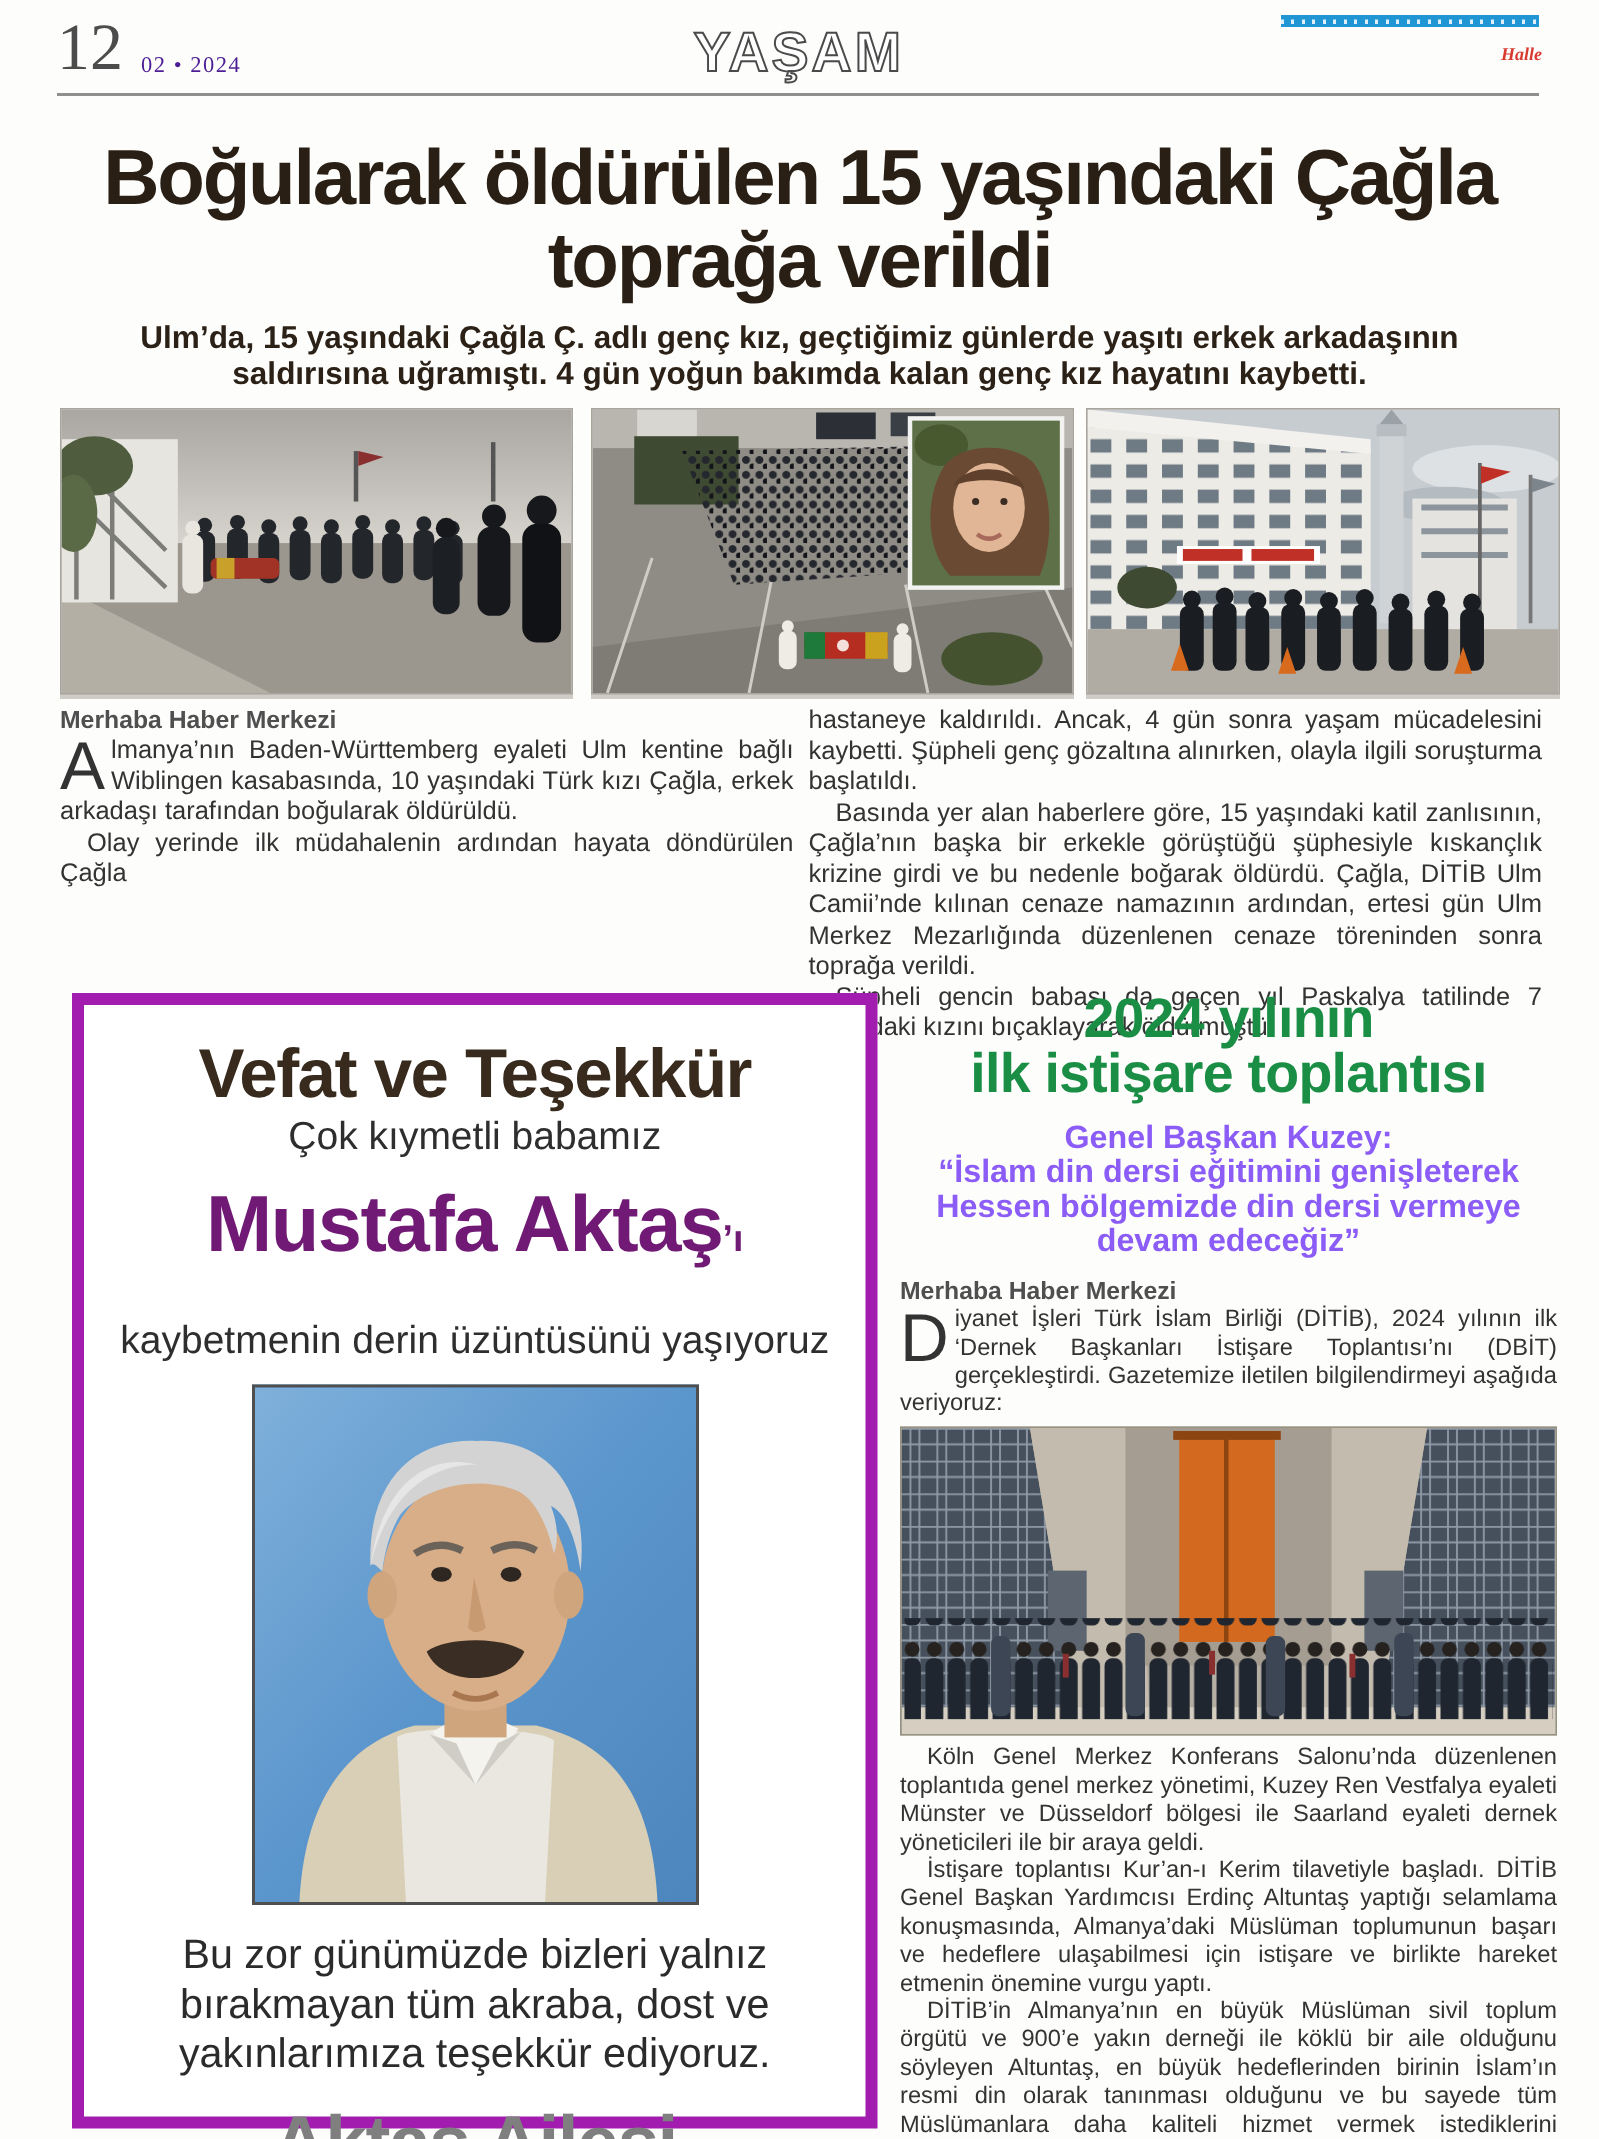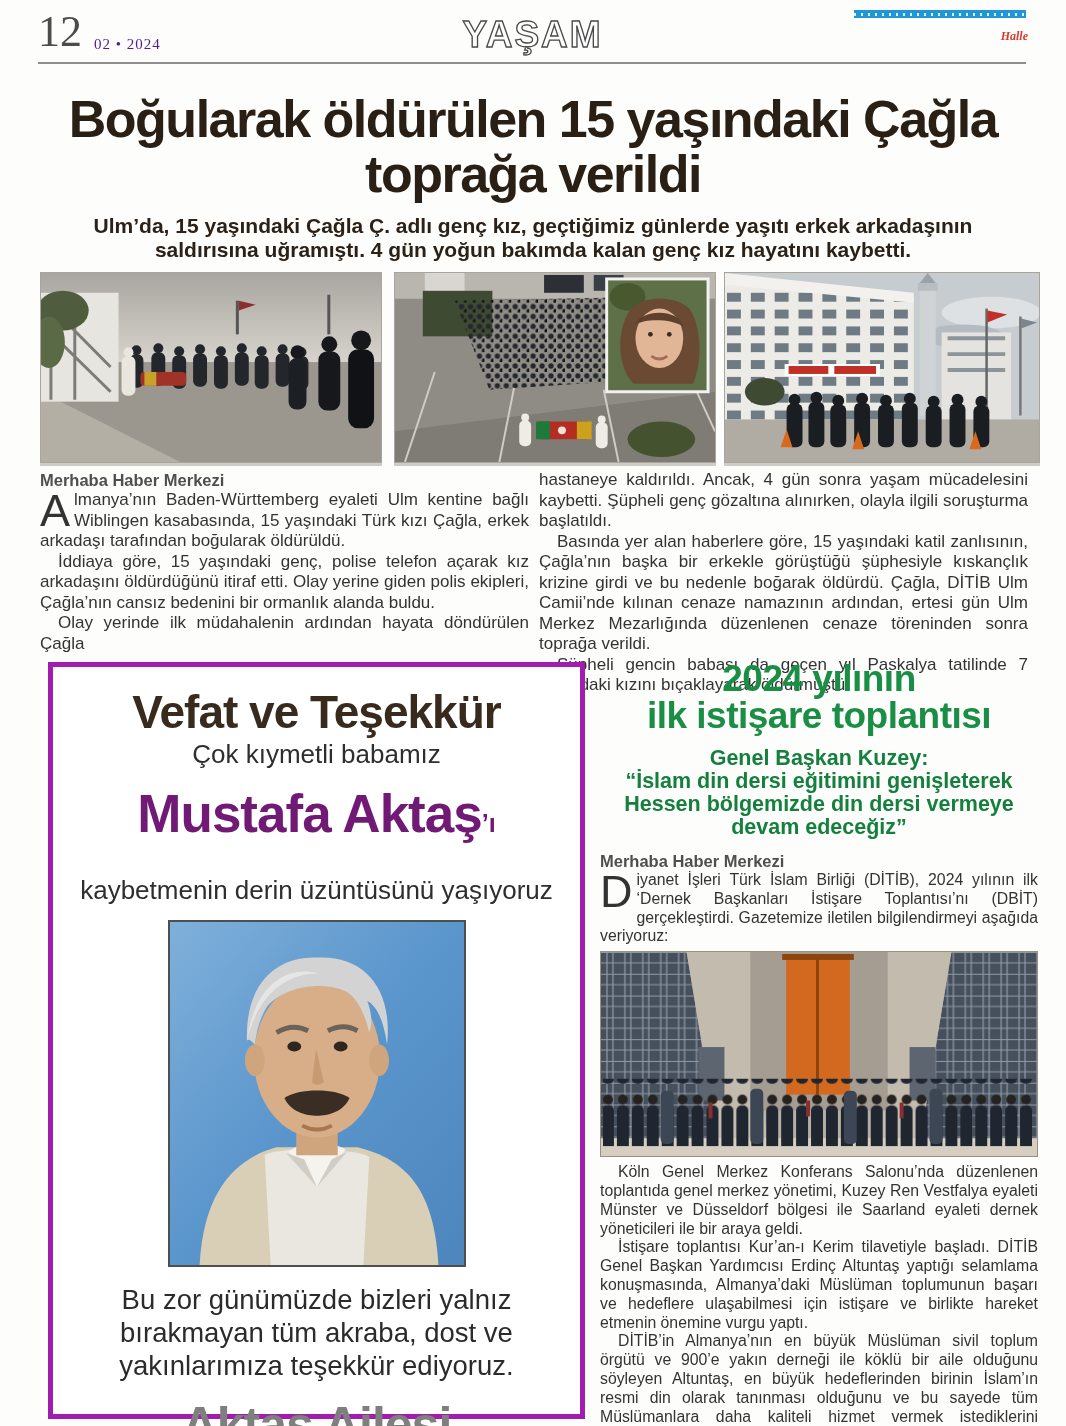--- a/index.html
+++ b/index.html
@@ -28,34 +28,34 @@
   figure.photo svg, .portrait svg, .art2-photo svg { display:block; width:100%; height:100%; }
 
   
   .cols { position:absolute; left:40px; top:470px; width:988px; display:flex; gap:10px; }
   .col { width:489px; font-size:17px; line-height:20.5px; text-align:justify; color:#333; }
   .byline { font-weight:700; color:#4f4f4f; font-size:16.5px; line-height:20px; }
   .col p.ind, .art2 p.ind { text-indent:18px; }
   .dropcap { float:left; font-size:45px; line-height:37px; padding:2px 4px 0 0; color:#333; }
 
   
-  .obit { position:absolute; left:48px; top:662px; width:537px; height:757px; background:#fff; border:5px solid #a21caf; text-align:center; padding:12px 16px; }
+  .obit { position:absolute; left:48px; top:662px; width:537px; height:757px; background:#fff; border:8px solid #a21caf; text-align:center; padding:12px 16px; }
   .obit-title { font-size:46px; font-weight:700; color:#382b1d; letter-spacing:-1px; margin-top:6px; }
   .obit-line1 { font-size:26px; color:#2e2e2e; }
   .obit-name { font-size:53px; font-weight:700; color:#701a75; letter-spacing:-1px; margin-top:16px; line-height:56px; }
   .obit-name .suffix { font-size:25px; letter-spacing:0; }
   .obit-line2 { font-size:26px; color:#2e2e2e; margin-top:24px; }
   .portrait { width:298px; height:347px; margin:14px auto 0; border:2px solid #4f4f4f; background:#5a95cc; }
   .obit-body { font-size:27.5px; line-height:33px; color:#2b2b2b; margin-top:16px; }
   .obit-sign { font-size:50px; font-weight:700; color:#7f7f7f; letter-spacing:-1px; margin-top:14px; }
 
   
   .art2 { position:absolute; left:600px; top:660px; width:438px; }
   .art2-title { text-align:center; font-size:37px; line-height:37px; font-weight:700; letter-spacing:-0.5px; color:var(--accent-green, #1b8e45); }
-  .art2-subhead { text-align:center; font-size:21.5px; line-height:23px; font-weight:700; color:#15803d; margin-top:13px; }
+  .art2-subhead { text-align:center; font-size:21.5px; line-height:23px; font-weight:700; color:#8b5cf6; margin-top:13px; }
   .art2 .byline { margin-top:12px; }
   .art2 p { font-size:15.8px; line-height:18.8px; text-align:justify; color:#333; }
   .art2-photo { width:438px; height:206px; border:1px solid #97927f; margin:5px 0 6px; background:#b9b2a8; }
 </style>
 </head>
 <body>
 
 <div class="page">
 
   <div class="pagenum">12</div>
@@ -217,22 +217,21 @@
           <polygon points="128,178 134,160 140,178"></polygon>
           <polygon points="246,178 252,160 258,178"></polygon>
       </g>
       <ellipse cx="40" cy="120" rx="20" ry="14" fill="#3f4a33"></ellipse>
     </svg>
   </figure>
 
   <div class="cols">
     <div class="col">
       <div class="byline">Merhaba Haber Merkezi</div>
-      <p><span class="dropcap">A</span><span>lmanya’nın Baden-Württemberg eyaleti Ulm kentine bağlı Wiblingen kasabasında, 15 yaşındaki Türk kızı Çağla, erkek arkadaşı tarafından boğularak öldürüldü.</span></p>
-      <p class="ind">İddiaya göre, 15 yaşındaki genç, polise telefon açarak kız arkadaşını öldürdüğünü itiraf etti. Olay yerine giden polis ekipleri, Çağla’nın cansız bedenini bir ormanlık alanda buldu.</p>
+      <p><span class="dropcap">A</span><span>lmanya’nın Baden-Württemberg eyaleti Ulm kentine bağlı Wiblingen kasabasında, 10 yaşındaki Türk kızı Çağla, erkek arkadaşı tarafından boğularak öldürüldü.</span></p>
       <p class="ind">Olay yerinde ilk müdahalenin ardından hayata döndürülen Çağla</p>
     </div>
     <div class="col">
       <p>hastaneye kaldırıldı. Ancak, 4 gün sonra yaşam mücadelesini kaybetti. Şüpheli genç gözaltına alınırken, olayla ilgili soruşturma başlatıldı.</p>
       <p class="ind">Basında yer alan haberlere göre, 15 yaşındaki katil zanlısının, Çağla’nın başka bir erkekle görüştüğü şüphesiyle kıskançlık krizine girdi ve bu nedenle boğarak öldürdü. Çağla, DİTİB Ulm Camii’nde kılınan cenaze namazının ardından, ertesi gün Ulm Merkez Mezarlığında düzenlenen cenaze töreninden sonra toprağa verildi.</p>
       <p class="ind">Şüpheli gencin babası da geçen yıl Paskalya tatilinde 7 yaşındaki kızını bıçaklayarak öldürmüştü.</p>
     </div>
   </div>
 
   <section class="obit">

